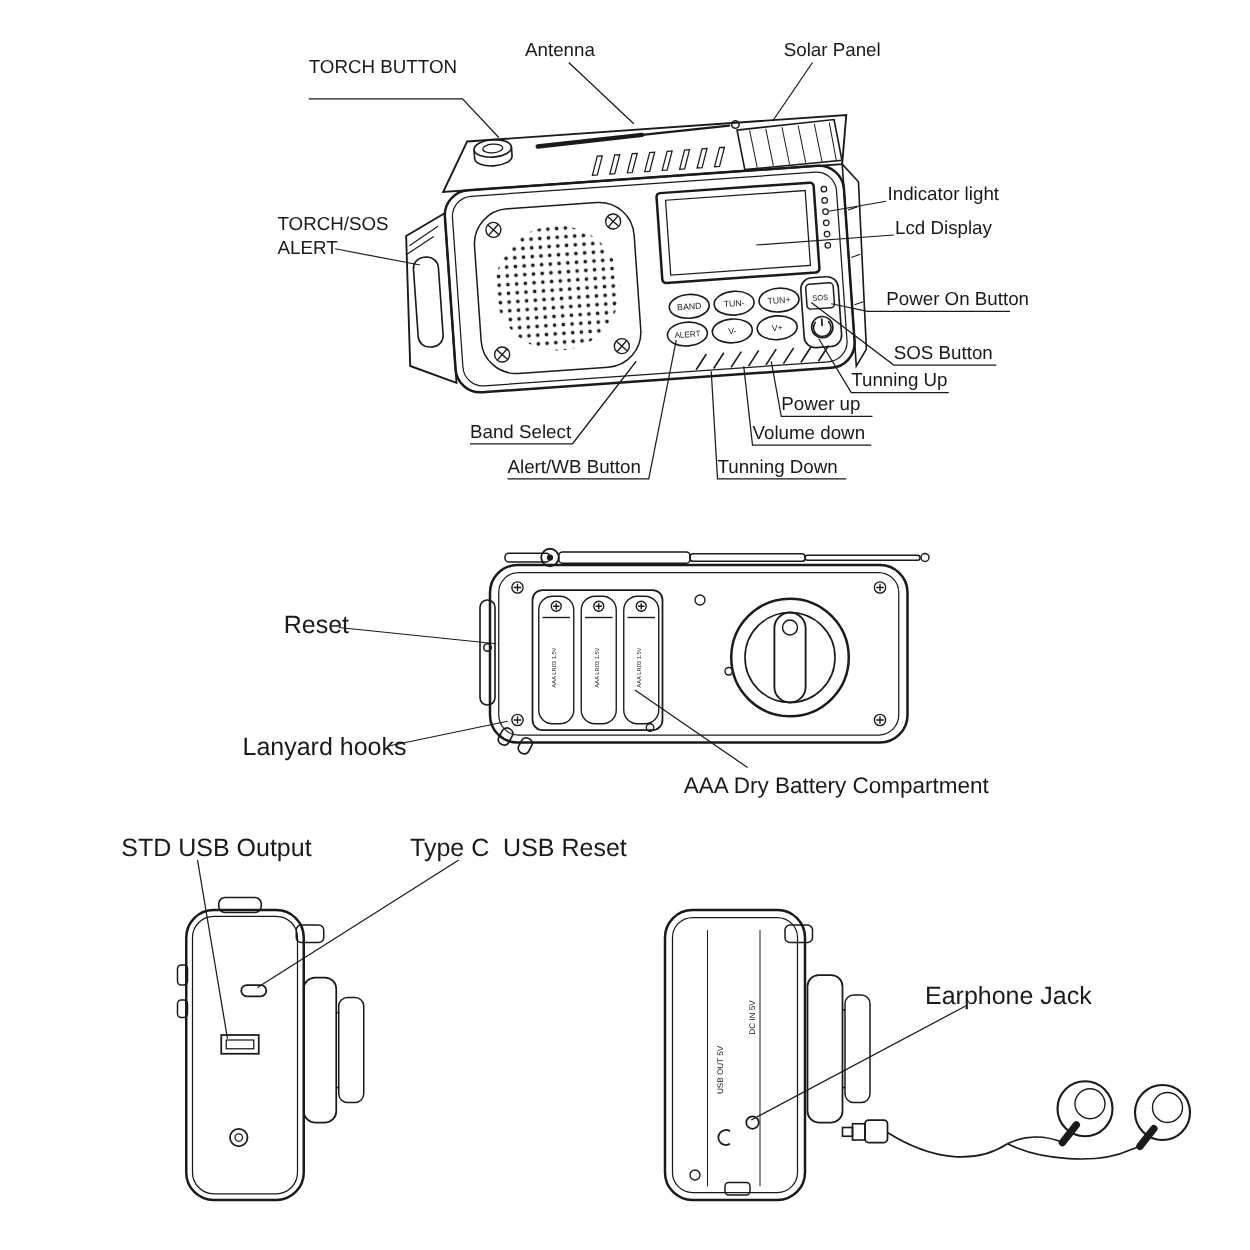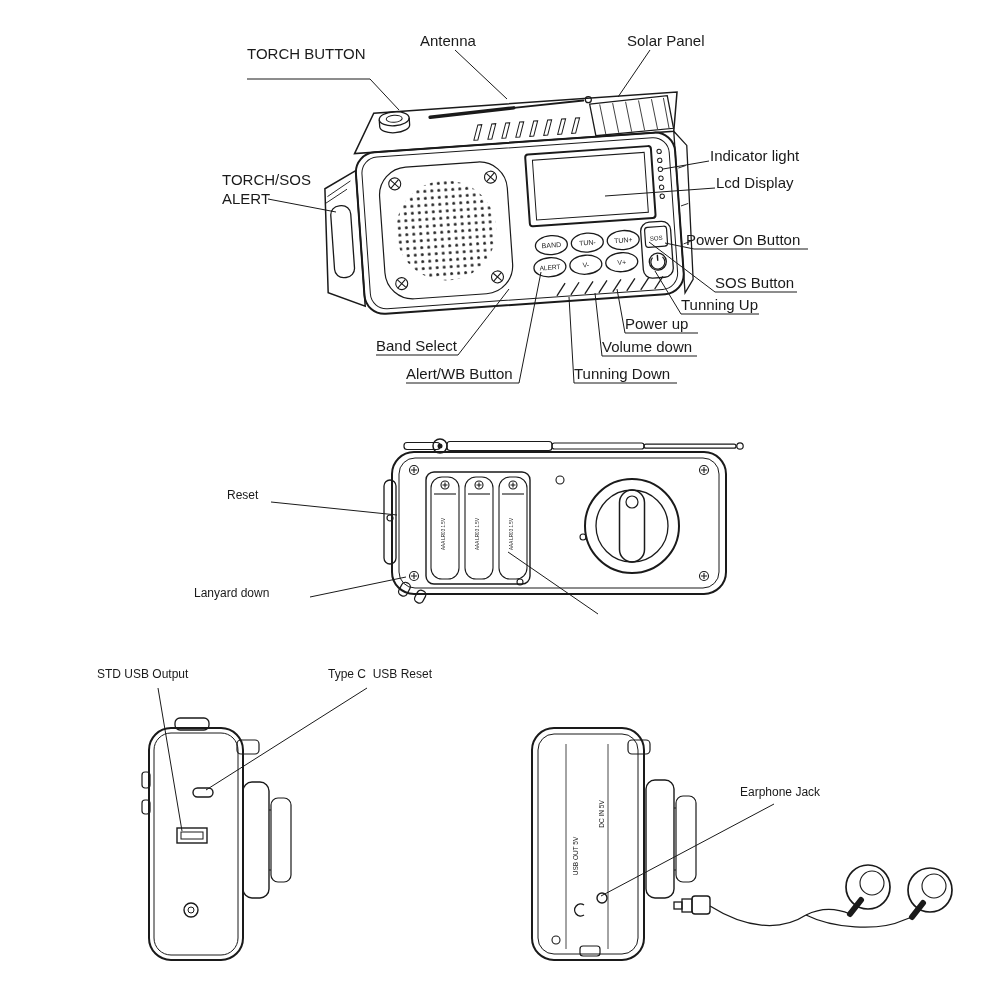--- a/index.html
+++ b/index.html
@@ -1,20 +1,20 @@
 <!DOCTYPE html>
 <html><head>
 <meta charset="utf-8">
 <style>
   html,body{margin:0;padding:0;background:#fff;}
   .canvas{position:relative;width:1000px;height:1000px;background:#ffffff;
           font-family:"Liberation Sans", sans-serif;color:#1a1a1a;overflow:hidden;}
   .art{position:absolute;left:0;top:0;}
   .lbl{position:absolute;color:#1a1a1a;white-space:pre;line-height:1.25;}
-  .s15{font-size:15px}.s16{font-size:12px}.s17{font-size:12px}.s18{font-size:18px}
+  .s15{font-size:15px}.s16{font-size:20px}.s17{font-size:20px}.s18{font-size:18px}
   svg text{font-family:"Liberation Sans", sans-serif;fill:#1a1a1a;stroke:none;}
 </style>
 </head>
 <body>
 
 <div class="canvas">
 
 <svg class="art" width="1000" height="1000" viewBox="0 0 1000 1000">
   <defs>
     <pattern id="dots" width="7" height="7" patternUnits="userSpaceOnUse">
@@ -291,29 +291,30 @@
   </g>
 </svg>
 
 <div class="lbl s15" style="left:420px;top:32px">Antenna</div>
 <div class="lbl s15" style="left:627px;top:32px">Solar Panel</div>
 <div class="lbl s15" style="left:247px;top:45px">TORCH BUTTON</div>
 <div class="lbl s15" style="left:222px;top:171px">TORCH/SOS</div>
 <div class="lbl s15" style="left:222px;top:190px">ALERT</div>
 <div class="lbl s15" style="left:710px;top:147px">Indicator light</div>
 <div class="lbl s15" style="left:716px;top:174px">Lcd Display</div>
-<div class="lbl s15" style="left:686px;top:231px">Power On Button</div>
+<div class="lbl s15" style="left:709px;top:231px">Power On Button</div>
 <div class="lbl s15" style="left:715px;top:274px">SOS Button</div>
 <div class="lbl s15" style="left:681px;top:296px">Tunning Up</div>
 <div class="lbl s15" style="left:625px;top:315px">Power up</div>
 <div class="lbl s15" style="left:602px;top:338px">Volume down</div>
 <div class="lbl s15" style="left:574px;top:365px">Tunning Down</div>
 <div class="lbl s15" style="left:376px;top:337px">Band Select</div>
 <div class="lbl s15" style="left:406px;top:365px">Alert/WB Button</div>
 
 <div class="lbl s17" style="left:227px;top:488px">Reset</div>
-<div class="lbl s17" style="left:194px;top:586px">Lanyard down</div>
+<div class="lbl s17" style="left:194px;top:586px">Lanyard hooks</div>
+<div class="lbl s18" style="left:547px;top:617px">AAA Dry Battery Compartment</div>
 
 <div class="lbl s17" style="left:97px;top:667px">STD USB Output</div>
 <div class="lbl s17" style="left:328px;top:667px">Type C  USB Reset</div>
 <div class="lbl s16" style="left:740px;top:785px">Earphone Jack</div>
 
 </div>
 
 </body></html>

